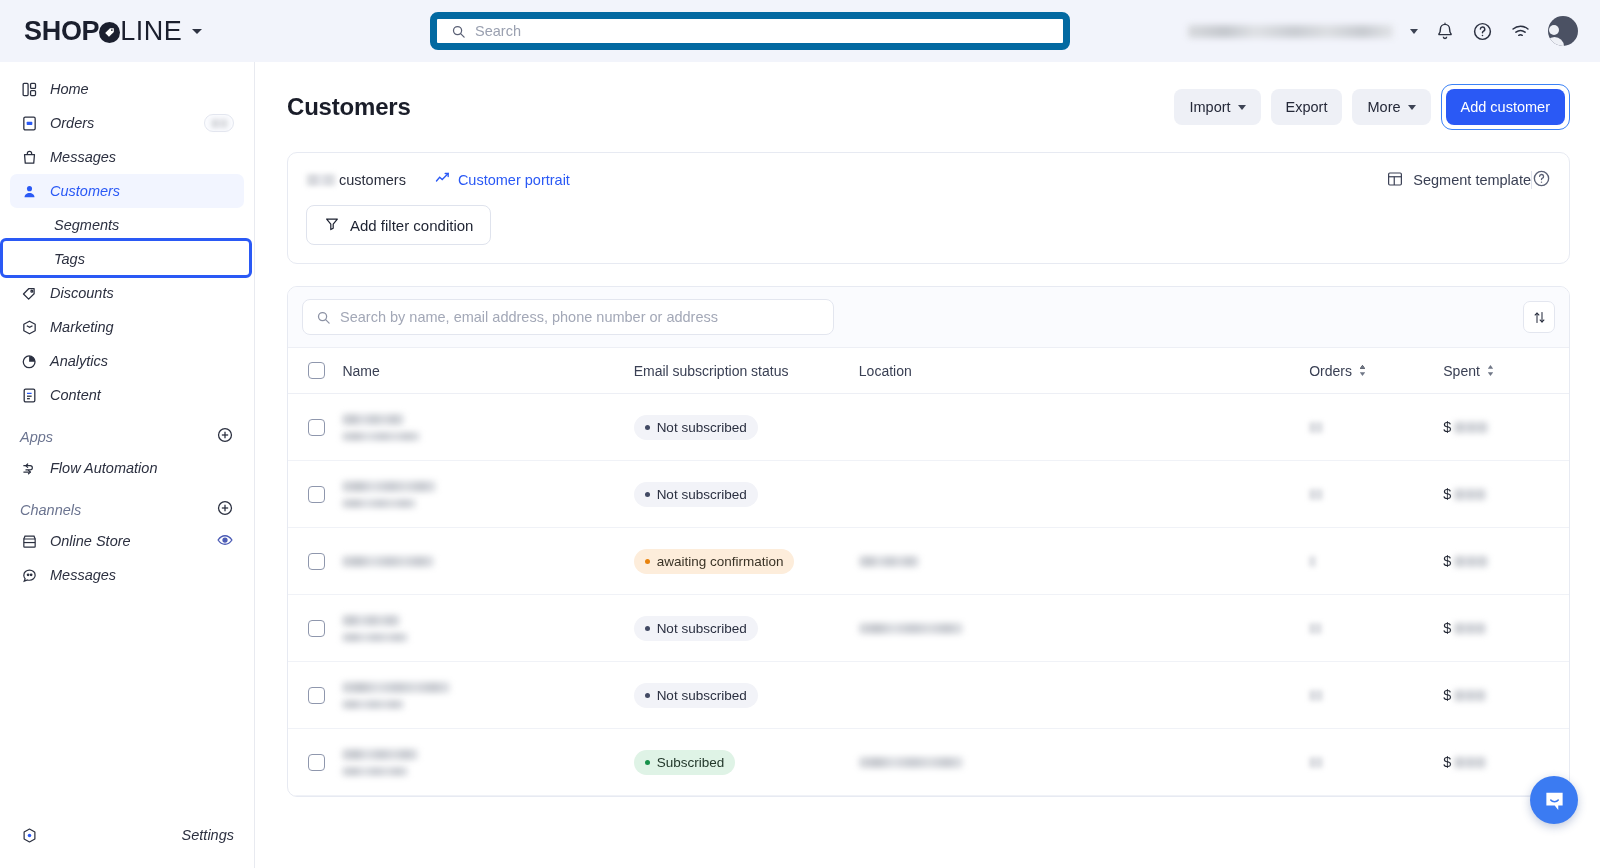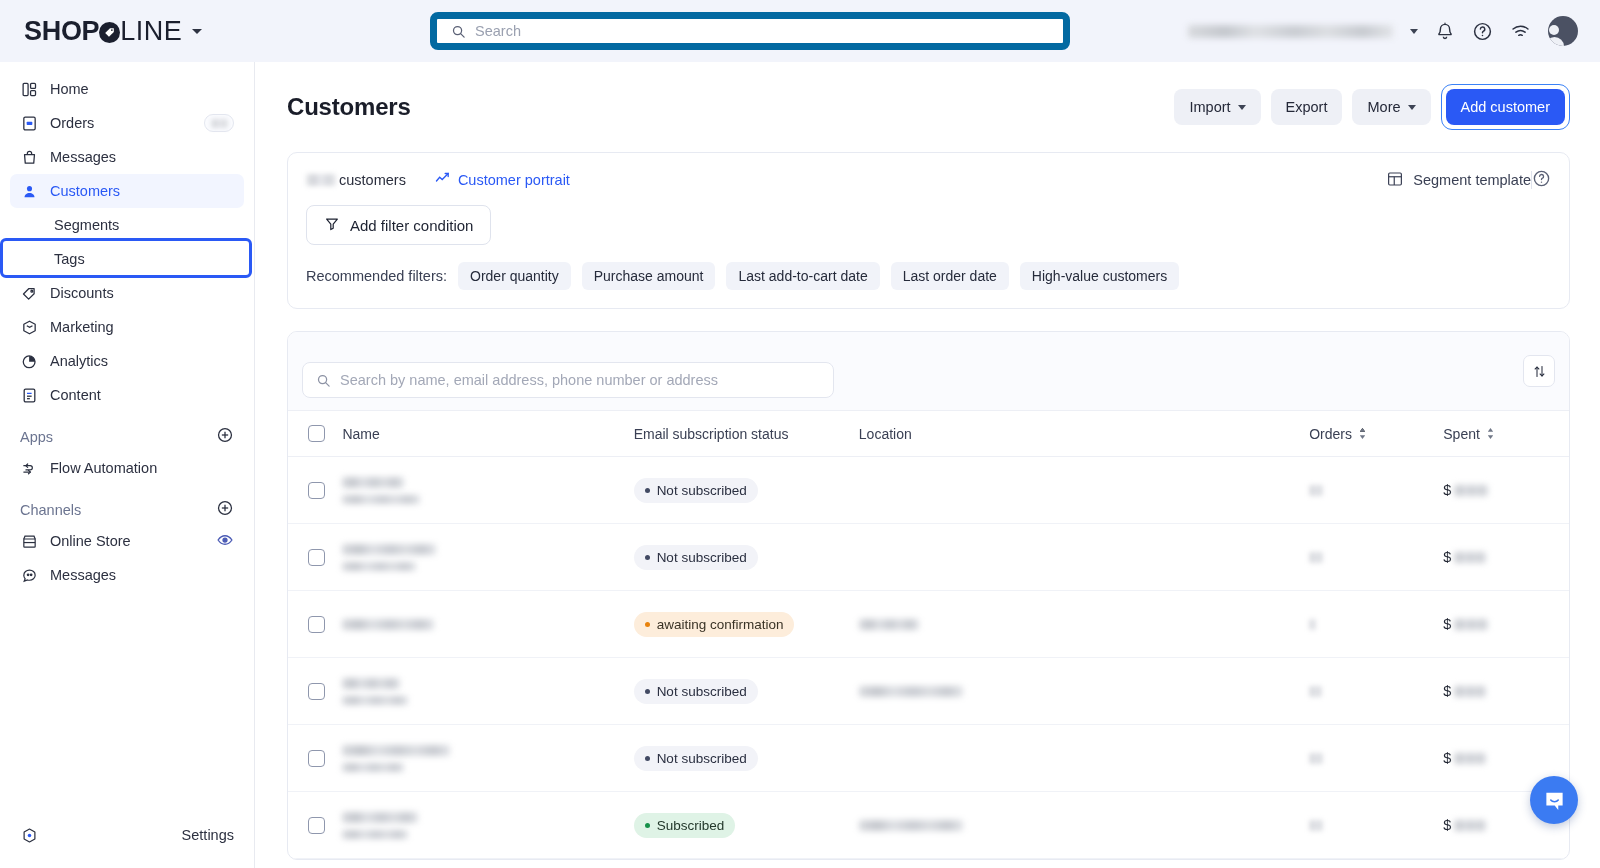--- a/index.html
+++ b/index.html
@@ -83,20 +83,21 @@
   
   .shell { display: flex; height: 806px; }
 
   
   .sidebar {
     width: 255px; flex: 0 0 255px;
     background: #ffffff;
     border-right: 1px solid #e8eaf0;
     position: relative;
     padding-top: 10px;
+    font-style: italic;
   }
   .nav-item {
     height: 34px; margin: 0 10px;
     display: flex; align-items: center; gap: 12px;
     padding: 0 10px; border-radius: 7px;
     font-size: 14.5px; color: #2c3040;
     cursor: pointer; position: relative;
   }
   .nav-item + .nav-item { margin-top: 0; }
   .nav-item .lbl { flex: 1; }
@@ -194,21 +195,21 @@
   .table-card { overflow: hidden; }
   .tc-search-row {
     background: #fafbfe; padding: 12px 14px;
     display: flex; align-items: center; gap: 12px;
     border-bottom: 1px solid #edeff5;
   }
   .tc-search {
     width: 532px; height: 36px; background: #fff;
     border: 1px solid #e3e6ef; border-radius: 8px;
     display: flex; align-items: center; gap: 9px; padding: 0 13px;
-    font-size: 14.5px; color: #a3a8b7; margin-top: 18px;
+    font-size: 14.5px; color: #a3a8b7;
   }
   .sort-btn {
     margin-left: auto; width: 32px; height: 32px;
     border: 1px solid #e3e6ef; border-radius: 7px; background: #fff;
     display: flex; align-items: center; justify-content: center; cursor: pointer;
   }
   table { width: 100%; border-collapse: collapse; }
   thead th {
     font-size: 14px; font-weight: 400; color: #3a4054;
     text-align: left; padding: 14px 0; border-bottom: 1px solid #edeff5;
@@ -541,28 +542,20 @@
 
       <button class="filter-btn">
         <span>
           <svg width="16" height="16" viewBox="0 0 24 24" fill="none" stroke="#1d2231" stroke-width="1.8" stroke-linejoin="round">
               <path d="M4 4.6h16l-6.2 7.6v6.2l-3.6 2v-8.2Z"></path>
             </svg>
         </span>
         <span>Add filter condition</span>
       </button>
 
-      <div class="rec-row">
-        <span class="rec-lbl">Recommended filters:</span>
-        <span class="chip">Order quantity</span>
-        <span class="chip">Purchase amount</span>
-        <span class="chip">Last add-to-cart date</span>
-        <span class="chip">Last order date</span>
-        <span class="chip">High-value customers</span>
-      </div>
     </div>
 
     <div class="card table-card">
       <div class="tc-search-row">
         <div class="tc-search">
           <svg width="15" height="15" viewBox="0 0 24 24">
               <circle cx="10.5" cy="10.5" r="6.5" fill="none" stroke="#8c92a4" stroke-width="2"></circle>
               <line x1="15.4" y1="15.4" x2="21" y2="21" stroke="#8c92a4" stroke-width="2" stroke-linecap="round"></line>
             </svg>
           <span>Search by name, email address, phone number or address</span>

